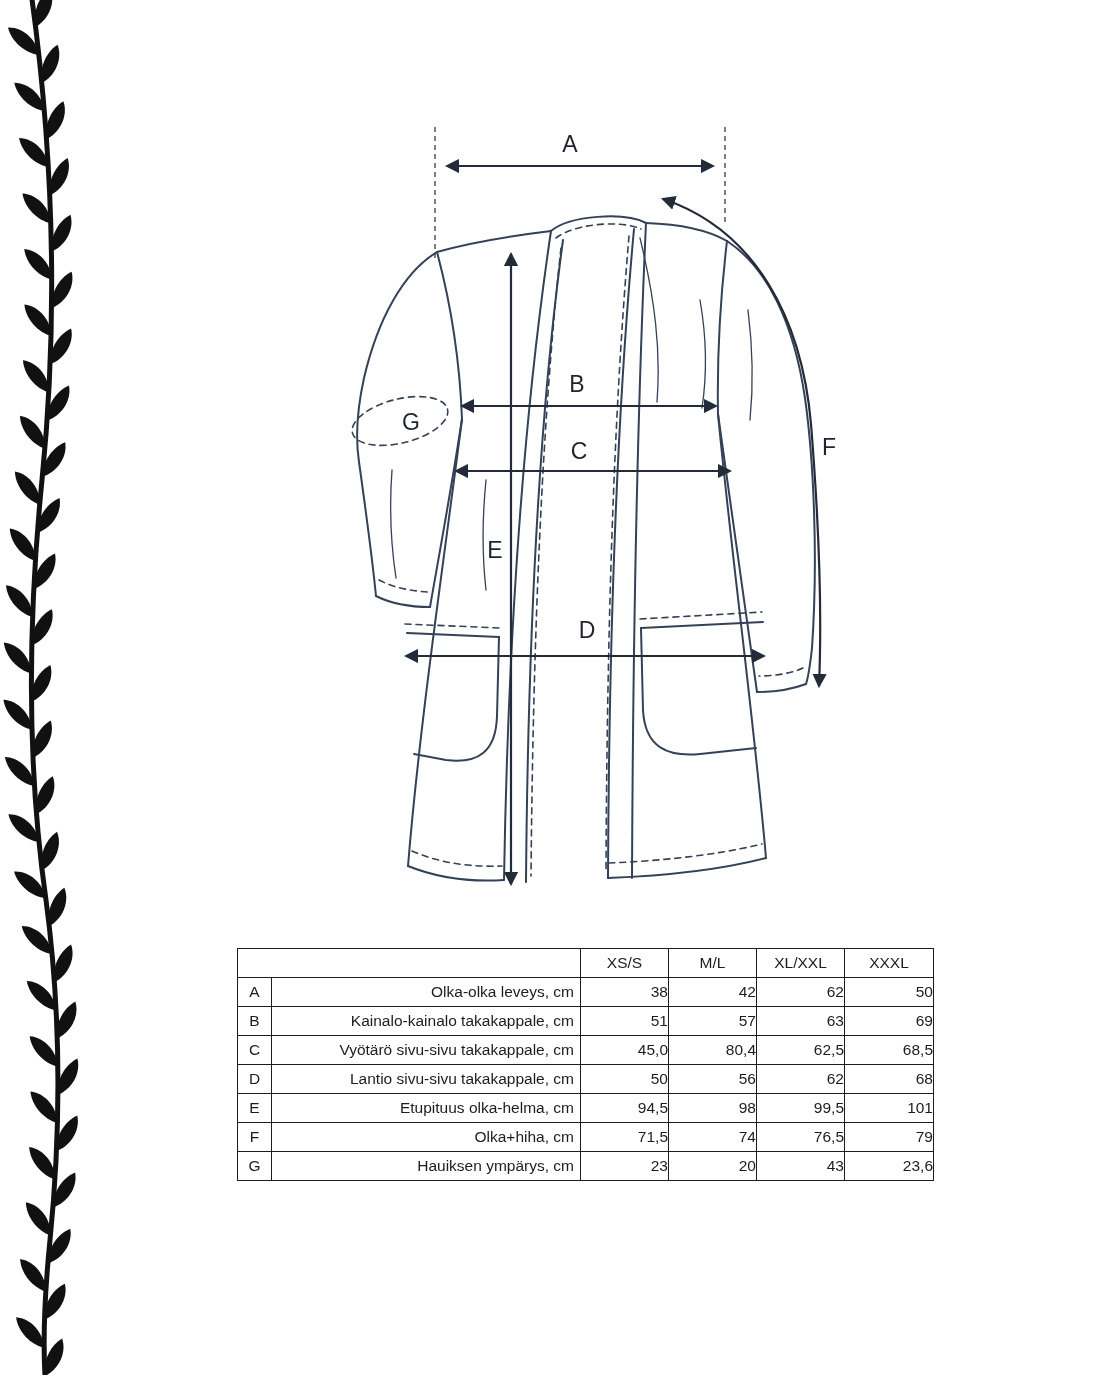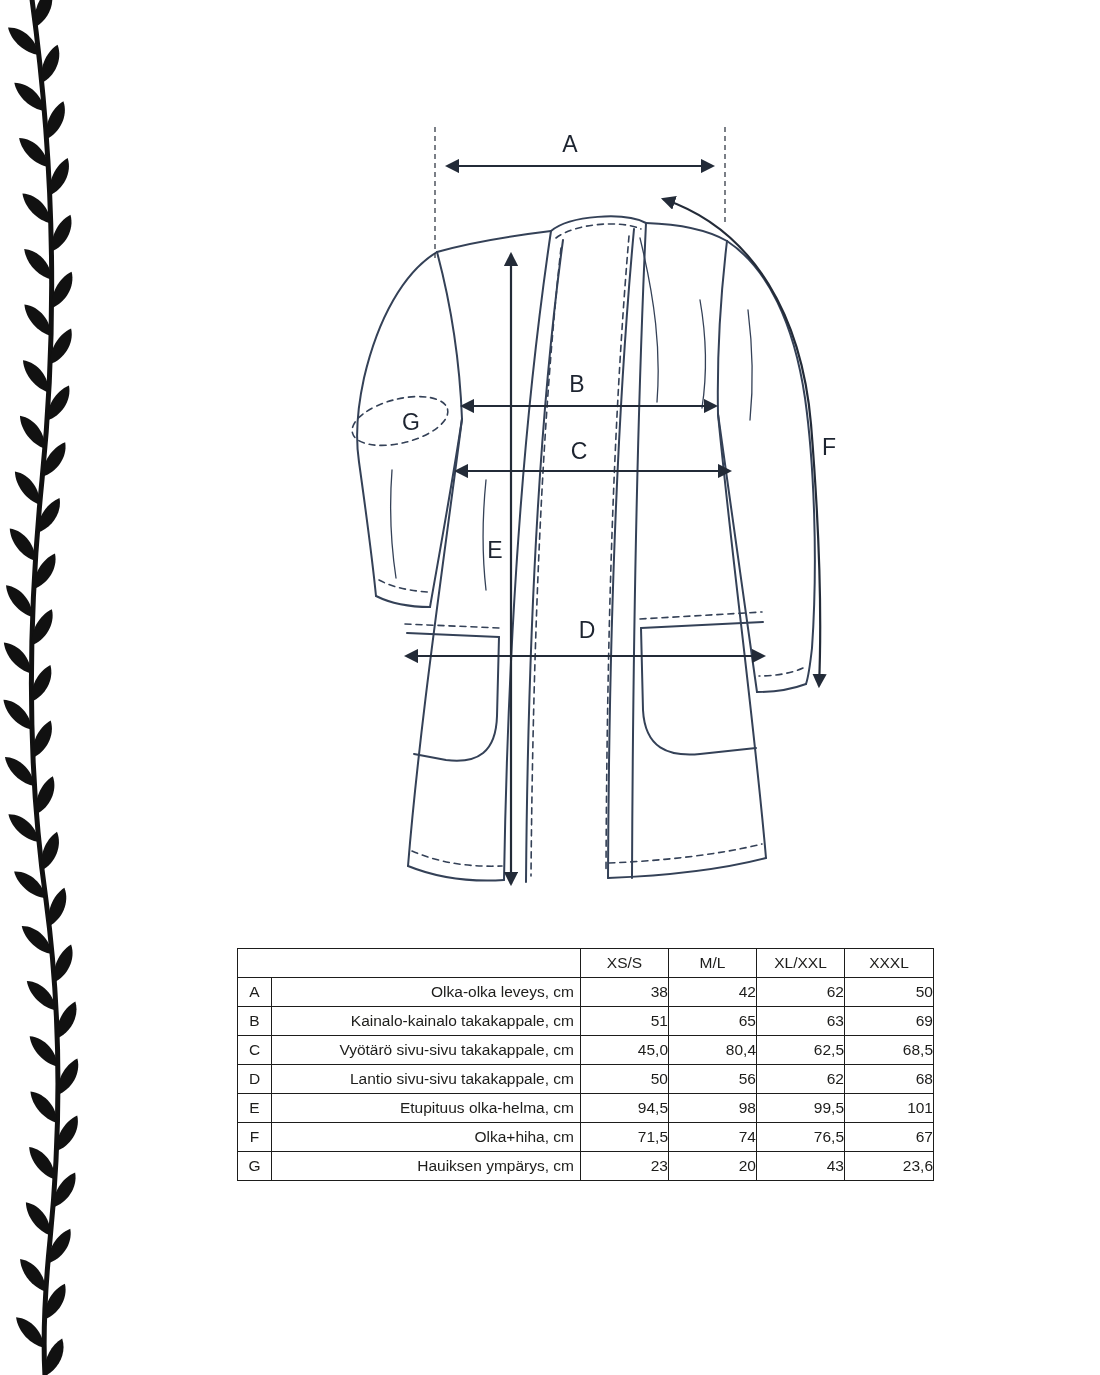--- a/index.html
+++ b/index.html
@@ -188,21 +188,21 @@
         <td class="c-name">Olka-olka leveys, cm</td>
         <td class="c-val">38</td>
         <td class="c-val">42</td>
         <td class="c-val">62</td>
         <td class="c-val">50</td>
       </tr>
       <tr>
         <td class="c-letter">B</td>
         <td class="c-name">Kainalo-kainalo takakappale, cm</td>
         <td class="c-val">51</td>
-        <td class="c-val">65</td>
+        <td class="c-val">57</td>
         <td class="c-val">63</td>
         <td class="c-val">69</td>
       </tr>
       <tr>
         <td class="c-letter">C</td>
         <td class="c-name">Vyötärö sivu-sivu takakappale, cm</td>
         <td class="c-val">45,0</td>
         <td class="c-val">80,4</td>
         <td class="c-val">62,5</td>
         <td class="c-val">68,5</td>
@@ -222,21 +222,21 @@
         <td class="c-val">98</td>
         <td class="c-val">99,5</td>
         <td class="c-val">101</td>
       </tr>
       <tr>
         <td class="c-letter">F</td>
         <td class="c-name">Olka+hiha, cm</td>
         <td class="c-val">71,5</td>
         <td class="c-val">74</td>
         <td class="c-val">76,5</td>
-        <td class="c-val">67</td>
+        <td class="c-val">79</td>
       </tr>
       <tr>
         <td class="c-letter">G</td>
         <td class="c-name">Hauiksen ympärys, cm</td>
         <td class="c-val">23</td>
         <td class="c-val">20</td>
         <td class="c-val">43</td>
         <td class="c-val">23,6</td>
       </tr>
     </tbody>

